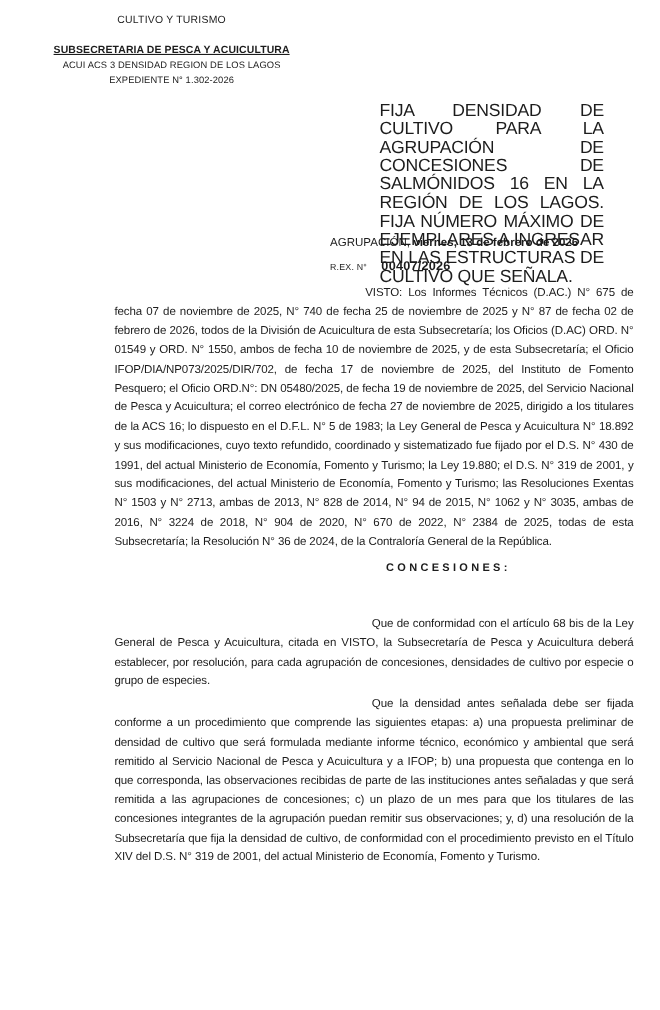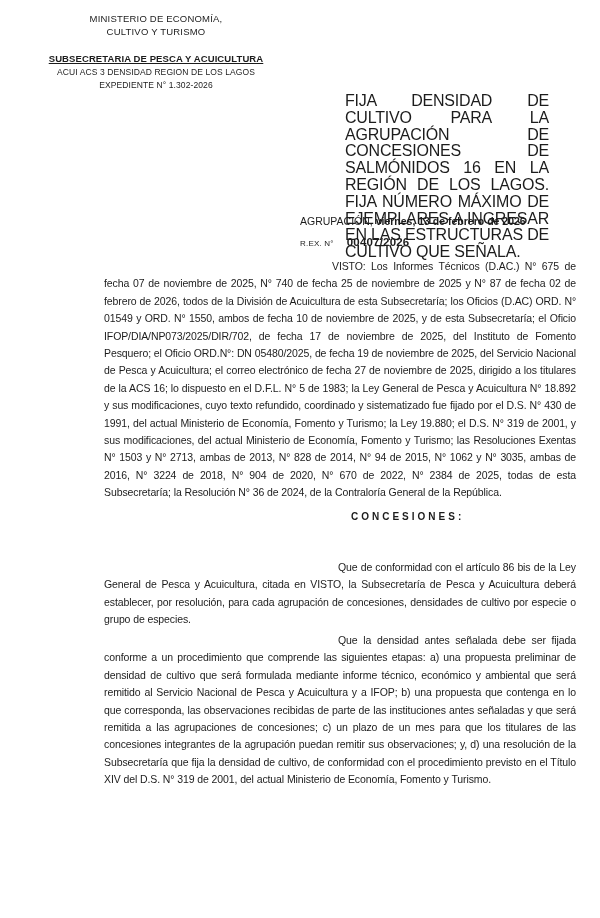--- a/index.html
+++ b/index.html
@@ -114,21 +114,20 @@
     letter-spacing: 3px;
     white-space: nowrap;
   }
 </style>
 </head>
 <body>
 
 <div class="page">
 
   <div class="letterhead">
-    <div class="lh-ministry">MINISTERIO DE ECONOMÍA,</div>
     <div class="lh-ministry">CULTIVO Y TURISMO</div>
     <div class="lh-subsecretaria">SUBSECRETARIA DE PESCA Y ACUICULTURA</div>
     <div class="lh-small">ACUI ACS 3 DENSIDAD REGION DE LOS LAGOS</div>
     <div class="lh-small">EXPEDIENTE N° 1.302-2026</div>
   </div>
 
   <div class="title-block">FIJA DENSIDAD DE CULTIVO PARA LA AGRUPACIÓN DE CONCESIONES DE SALMÓNIDOS 16 EN LA REGIÓN DE LOS LAGOS. FIJA NÚMERO MÁXIMO DE EJEMPLARES A INGRESAR EN LAS ESTRUCTURAS DE CULTIVO QUE SEÑALA.</div>
 
   <div class="dateline">
     <span class="place">AGRUPACIÓN,</span>
@@ -138,17 +137,17 @@
 
   <div class="rex-line">
     <span class="rex-label">R.EX. N°</span>
     <span class="rex-number">00407/2026</span>
   </div>
 
   <p class="body-par visto-par">VISTO: Los Informes Técnicos (D.AC.) N° 675 de fecha 07 de noviembre de 2025, N° 740 de fecha 25 de noviembre de 2025 y N° 87 de fecha 02 de febrero de 2026, todos de la División de Acuicultura de esta Subsecretaría; los Oficios (D.AC) ORD. N° 01549 y ORD. N° 1550, ambos de fecha 10 de noviembre de 2025, y de esta Subsecretaría; el Oficio IFOP/DIA/NP073/2025/DIR/702, de fecha 17 de noviembre de 2025, del Instituto de Fomento Pesquero; el Oficio ORD.N°: DN 05480/2025, de fecha 19 de noviembre de 2025, del Servicio Nacional de Pesca y Acuicultura; el correo electrónico de fecha 27 de noviembre de 2025, dirigido a los titulares de la ACS 16; lo dispuesto en el D.F.L. N° 5 de 1983; la Ley General de Pesca y Acuicultura N° 18.892 y sus modificaciones, cuyo texto refundido, coordinado y sistematizado fue fijado por el D.S. N° 430 de 1991, del actual Ministerio de Economía, Fomento y Turismo; la Ley 19.880; el D.S. N° 319 de 2001, y sus modificaciones, del actual Ministerio de Economía, Fomento y Turismo; las Resoluciones Exentas N° 1503 y N° 2713, ambas de 2013, N° 828 de 2014, N° 94 de 2015, N° 1062 y N° 3035, ambas de 2016, N° 3224 de 2018, N° 904 de 2020, N° 670 de 2022, N° 2384 de 2025, todas de esta Subsecretaría; la Resolución N° 36 de 2024, de la Contraloría General de la República.</p>
 
   <div class="considerando-heading">CONCESIONES:</div>
 
-  <p class="body-par cons-par-1">Que de conformidad con el artículo 86 bis de la Ley General de Pesca y Acuicultura, citada en VISTO, la Subsecretaría de Pesca y Acuicultura deberá establecer, por resolución, para cada agrupación de concesiones, densidades de cultivo por especie o grupo de especies.</p>
+  <p class="body-par cons-par-1">Que de conformidad con el artículo 68 bis de la Ley General de Pesca y Acuicultura, citada en VISTO, la Subsecretaría de Pesca y Acuicultura deberá establecer, por resolución, para cada agrupación de concesiones, densidades de cultivo por especie o grupo de especies.</p>
 
   <p class="body-par cons-par-2">Que la densidad antes señalada debe ser fijada conforme a un procedimiento que comprende las siguientes etapas: a) una propuesta preliminar de densidad de cultivo que será formulada mediante informe técnico, económico y ambiental que será remitido al Servicio Nacional de Pesca y Acuicultura y a IFOP; b) una propuesta que contenga en lo que corresponda, las observaciones recibidas de parte de las instituciones antes señaladas y que será remitida a las agrupaciones de concesiones; c) un plazo de un mes para que los titulares de las concesiones integrantes de la agrupación puedan remitir sus observaciones; y, d) una resolución de la Subsecretaría que fija la densidad de cultivo, de conformidad con el procedimiento previsto en el Título XIV del D.S. N° 319 de 2001, del actual Ministerio de Economía, Fomento y Turismo.</p>
 
 </div>
 
 </body></html>

